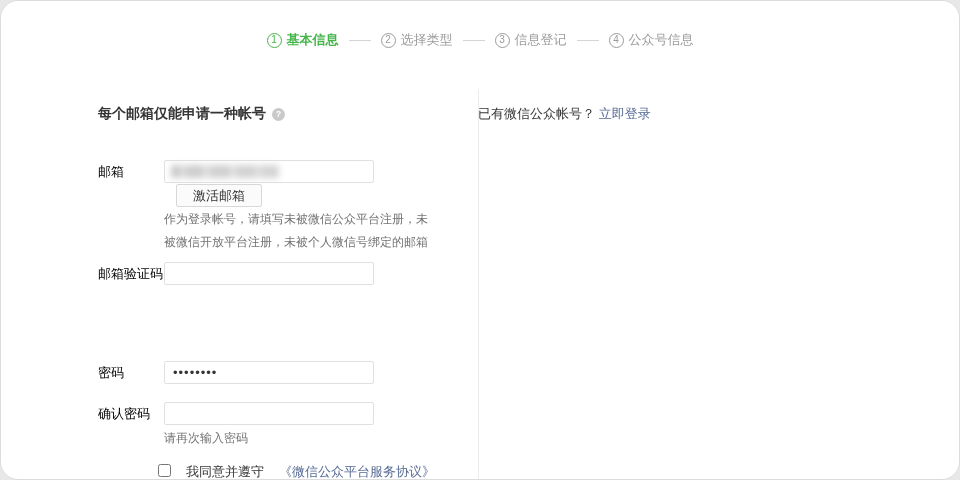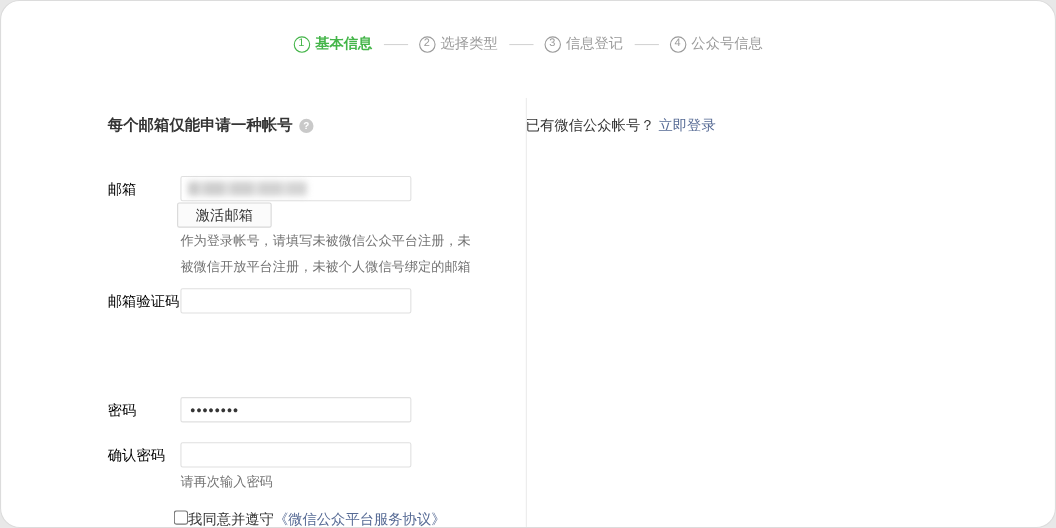--- a/index.html
+++ b/index.html
@@ -74,21 +74,21 @@
     font-family:"Liberation Sans","DejaVu Sans",sans-serif;
   }
   .helper {
     position:absolute; left:163px;
     font-size:12px; color:#737373; line-height:1.9;
   }
 
   
   .agreement {
     position:absolute; left:157px; top:462px;
-    display:flex; align-items:flex-start; gap:0; font-size:13px;
+    display:flex; align-items:flex-start; gap:15px; font-size:13px;
   }
   .agreement input { width:13px; height:13px; margin-top:1px; }
   a.link { color:#576b95; text-decoration:none; cursor:pointer; }
 
   
   .right-login {
     position:absolute; left:477px; right:0; top:104px;
     text-align:left; font-size:13px; color:#353535;
   }
 </style>
@@ -126,21 +126,21 @@
     <span class="help-icon">?</span>
   </div>
 
   <div class="row" style="left:97px; top:159px;">
     <div class="lbl">邮箱</div>
     <div class="ctl">
       <input class="txt-input" type="text" style="">
     </div>
   </div>
   <div class="redacted-bar"></div>
-  <div class="row" style="left:160px; top:183px;">
+  <div class="row" style="left:175px; top:183px;">
     <button class="btn">激活邮箱</button>
   </div>
   <div class="helper" style="top:207px; width:270px;">作为登录帐号，请填写未被微信公众平台注册，未被微信开放平台注册，未被个人微信号绑定的邮箱</div>
 
   <div class="row" style="left:97px; top:261px;">
     <div class="lbl">邮箱验证码</div>
     <div class="ctl">
       <input class="txt-input" type="text" value="" style="">
     </div>
   </div>

